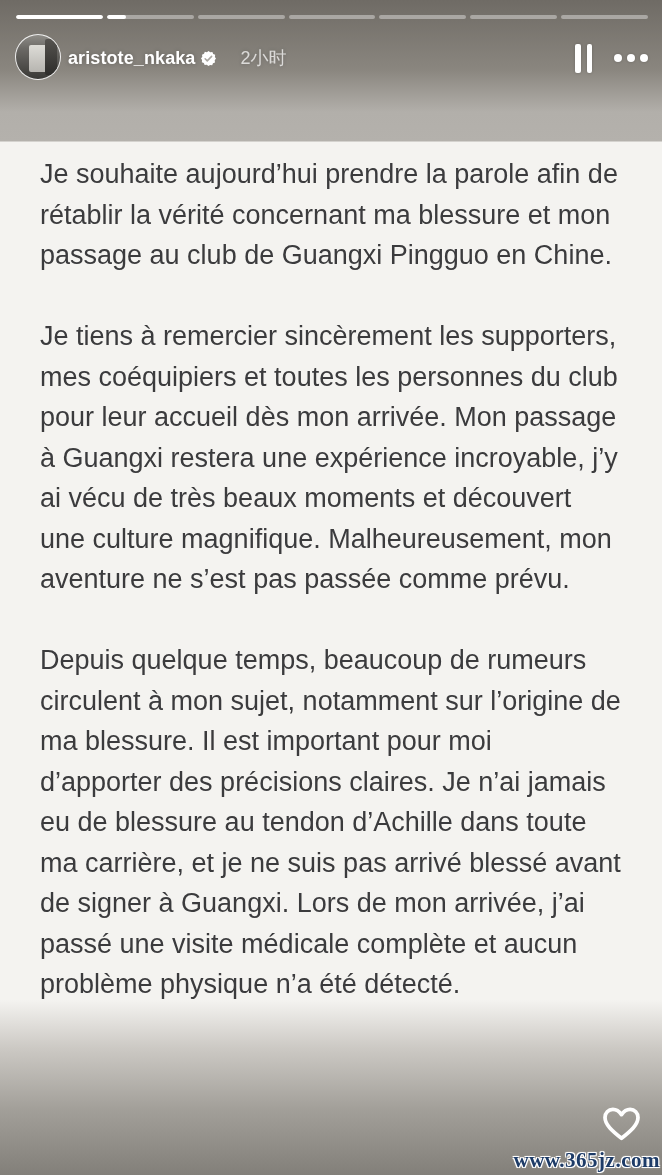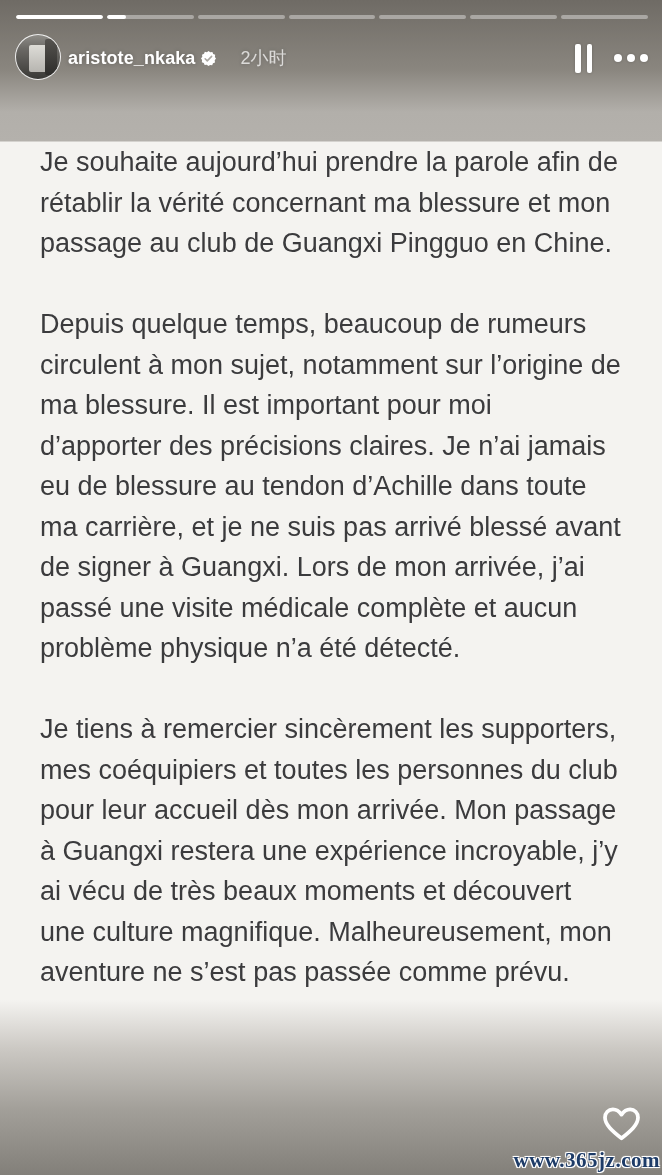--- a/index.html
+++ b/index.html
@@ -33,21 +33,21 @@
   .time{color:rgba(255,255,255,0.72);font-size:18px;margin-left:18px;
     text-shadow:0 0 4px rgba(0,0,0,0.2);}
   .right-icons{position:absolute;right:14px;top:0;height:56px;display:flex;align-items:center;gap:22px;}
   .pause{display:flex;gap:6px;cursor:pointer;}
   .pause .bar{width:5.5px;height:29px;background:#ffffff;border-radius:2px;
     box-shadow:0 0 3px rgba(0,0,0,0.2);}
   .more{display:flex;gap:5px;cursor:pointer;padding:6px 0;}
   .more .dot{width:8px;height:8px;border-radius:50%;background:#ffffff;
     box-shadow:0 0 3px rgba(0,0,0,0.2);}
   
-  .card{position:absolute;top:142px;left:0;right:0;padding:0 16px 0 40px;}
+  .card{position:absolute;top:142px;left:0;right:0;padding:12px 16px 0 40px;}
   .card p{
     margin:0 0 40.5px 0;
     white-space:pre;
     font-size:27px;line-height:40.5px;letter-spacing:0px;
     color:#3b3b3d;font-weight:400;
   }
   
   .heart{position:absolute;right:18px;bottom:33px;width:45px;height:42px;cursor:pointer;}
   .watermark{position:absolute;right:2px;bottom:2px;
     font-family:"Liberation Serif","DejaVu Serif",serif;font-weight:700;
@@ -108,36 +108,36 @@
         <div class="dot"></div>
         <div class="dot"></div>
       </div>
     </div>
   </div>
 
   <div class="card">
     <p>Je souhaite aujourd’hui prendre la parole afin de
 rétablir la vérité concernant ma blessure et mon
 passage au club de Guangxi Pingguo en Chine.</p>
+    <p>Je tiens à remercier sincèrement les supporters,
+mes coéquipiers et toutes les personnes du club
+pour leur accueil dès mon arrivée. Mon passage
+à Guangxi restera une expérience incroyable, j’y
+ai vécu de très beaux moments et découvert
+une culture magnifique. Malheureusement, mon
+aventure ne s’est pas passée comme prévu.</p>
     <p>Depuis quelque temps, beaucoup de rumeurs
 circulent à mon sujet, notamment sur l’origine de
 ma blessure. Il est important pour moi
 d’apporter des précisions claires. Je n’ai jamais
 eu de blessure au tendon d’Achille dans toute
 ma carrière, et je ne suis pas arrivé blessé avant
 de signer à Guangxi. Lors de mon arrivée, j’ai
 passé une visite médicale complète et aucun
 problème physique n’a été détecté.</p>
-    <p>Je tiens à remercier sincèrement les supporters,
-mes coéquipiers et toutes les personnes du club
-pour leur accueil dès mon arrivée. Mon passage
-à Guangxi restera une expérience incroyable, j’y
-ai vécu de très beaux moments et découvert
-une culture magnifique. Malheureusement, mon
-aventure ne s’est pas passée comme prévu.</p>
   </div>
 
   <div class="heart">
     <svg width="45" height="42" viewBox="0 0 24 22">
       <path fill="none" stroke="#ffffff" stroke-width="2" stroke-linejoin="round" stroke-linecap="round" d="M12 20.2C7.2 16.4 3.2 13 3.2 9.1c0-2.4 1.8-4.3 4.2-4.3 1.8 0 3.4 1 4.6 2.8 1.2-1.8 2.8-2.8 4.6-2.8 2.4 0 4.2 1.9 4.2 4.3 0 3.9-4 7.3-8.8 11.1z"></path>
     </svg>
   </div>
   <div class="watermark">www.365jz.com</div>
 
 </div>

